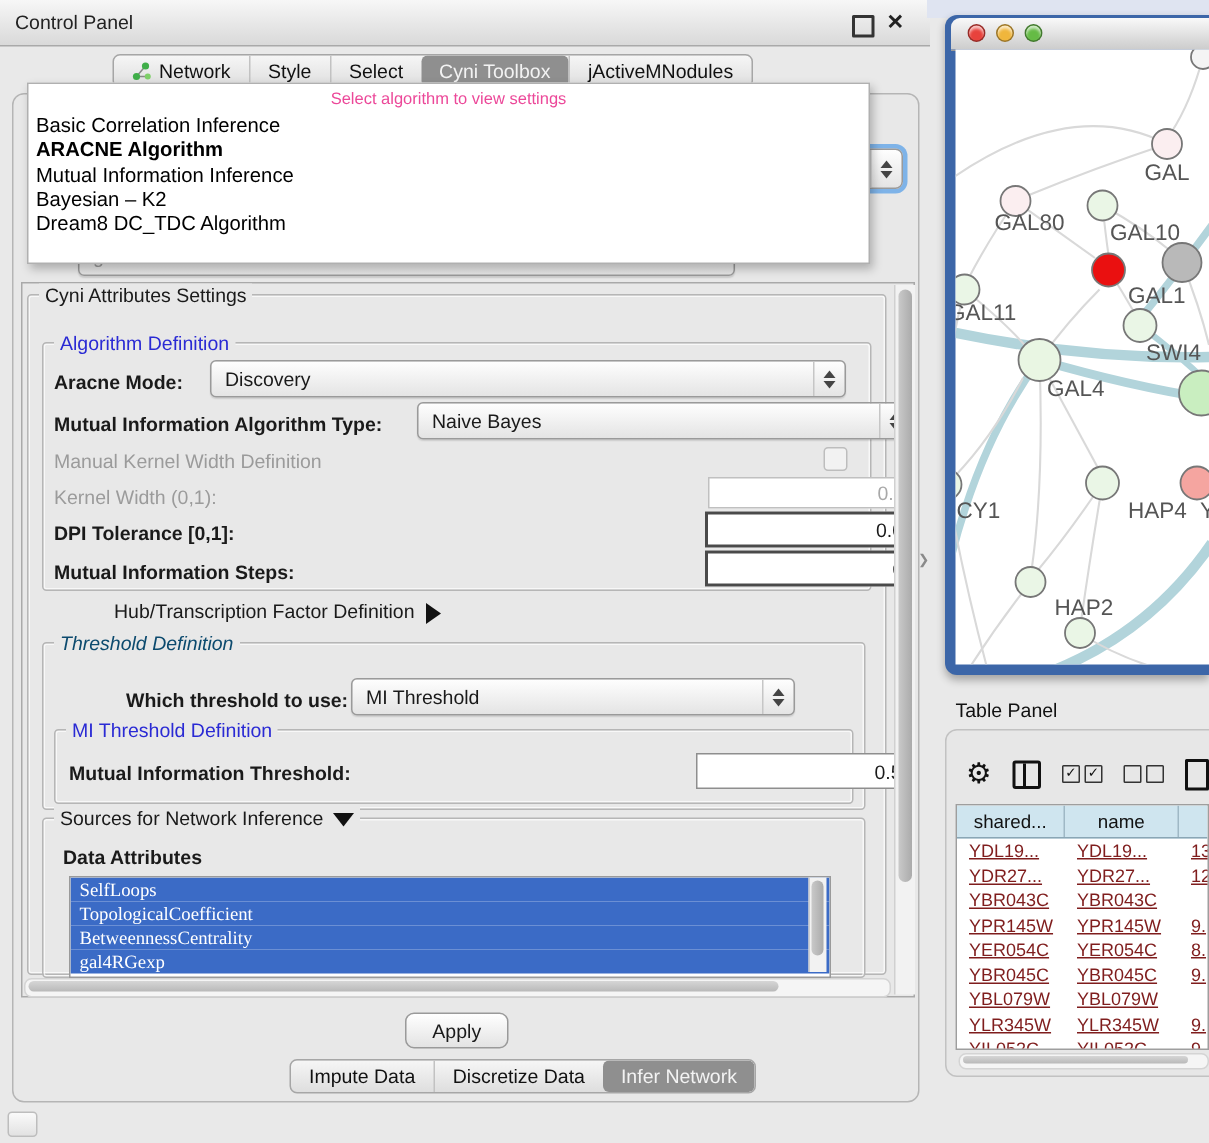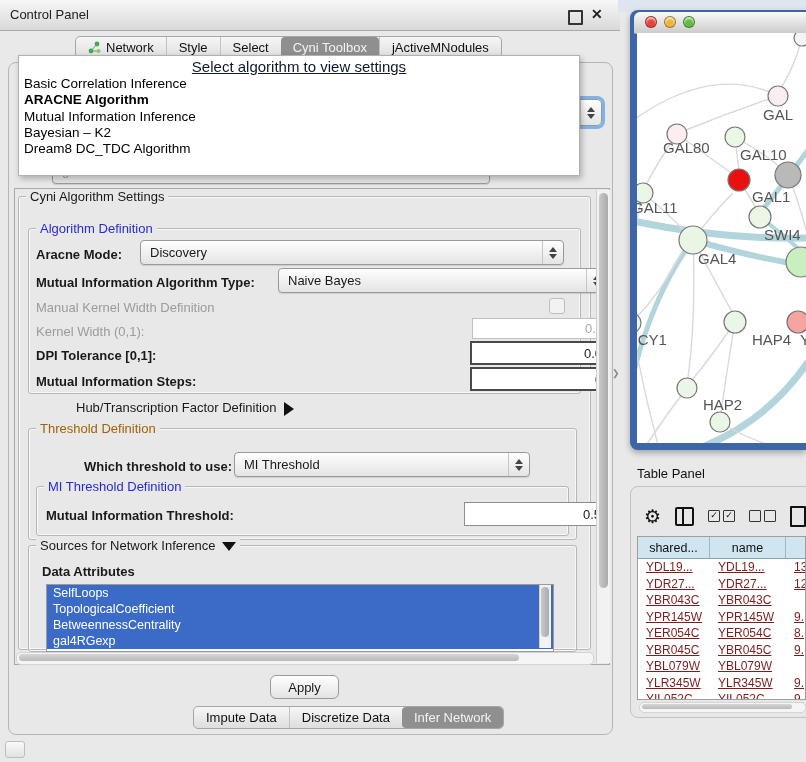--- a/index.html
+++ b/index.html
@@ -20,21 +20,21 @@
   .tab + .tab{border-left:1px solid #c2c2c2;}
   .tab.sel{background:#8f8f8f;color:#f3f3f3;border-radius:4px;border-left:none;}
   .tabbar-top{left:75px;top:36px;}
   .tabbar-bottom{left:153px;top:706px;margin-left:40px;}
   
   .settings{left:14px;top:188px;width:596px;height:477px;border:1px solid #a9a9a9;background:#e8e8e8;box-sizing:border-box;}
   .grp{position:absolute;border:1px solid #b6b6b6;border-radius:3px;
        box-shadow:inset 0 0 0 1px rgba(255,255,255,.7);}
   .grp-title{position:absolute;background:#e8e8e8;padding:0 4px;font-size:13px;white-space:nowrap;}
   .t-blue{color:#2a2ad4;}
-  .t-green{color:#a16207;}
+  .t-green{color:#0c4a6e;font-style:italic;}
   .lbl{position:absolute;font-size:13px;white-space:nowrap;}
   .b{font-weight:bold;}
   .dis{color:#9b9b9b;}
   .tfield{position:absolute;background:#fff;font-size:13px;display:flex;align-items:center;
     justify-content:flex-end;padding:0 6px;box-sizing:border-box;border:1px solid #8e8e8e;margin-left:44px;}
   .strong-border{border:2px solid #4a4a4a;}
   .light-border{border:1px solid #c0c0c0;color:#a8a8a8;}
   .combo{position:absolute;border:1px solid #9a9a9a;border-radius:4px;
     background:linear-gradient(#fefefe,#e4e4e4);display:flex;align-items:center;
     font-size:13px;padding-left:9px;box-sizing:border-box;box-shadow:0 1px 1px rgba(0,0,0,.12);}
@@ -42,33 +42,33 @@
     align-items:center;justify-content:center;gap:2px;border-left:1px solid #c6c6c6;}
   .tri-up{width:0;height:0;border-left:4px solid transparent;border-right:4px solid transparent;border-bottom:5px solid #444;}
   .tri-dn{width:0;height:0;border-left:4px solid transparent;border-right:4px solid transparent;border-top:5px solid #444;}
   .checkbox{position:absolute;width:14px;height:14px;border:1px solid #bdbdbd;border-radius:3px;background:#f2f2f2;}
   .caret-right{display:inline-block;width:0;height:0;border-top:7px solid transparent;
     border-bottom:7px solid transparent;border-left:10px solid #111;vertical-align:middle;margin-left:8px;}
   .caret-down{display:inline-block;width:0;height:0;border-left:7px solid transparent;
     border-right:7px solid transparent;border-top:9px solid #111;vertical-align:middle;margin-left:6px;}
   
   .attr-list{position:absolute;left:46px;top:584px;width:506px;height:66px;background:#fff;
-    border:1px solid #9a9a9a;overflow:hidden;}
+    border:1px solid #9a9a9a;overflow:hidden;font-family:Liberation Serif, serif;}
   .attr-item{height:16px;line-height:16px;padding-left:6px;font-size:12.5px;background:#3b6bc6;color:#fff;}
   .vscroll{position:absolute;background:#f2f2f2;border-left:1px solid #d0d0d0;}
   .vthumb{position:absolute;background:linear-gradient(90deg,#c9c9c9,#ababab);border-radius:5px;}
   .hscroll{position:absolute;background:#f5f5f5;border:1px solid #d4d4d4;border-radius:5px;}
   .hthumb{position:absolute;background:linear-gradient(#d6d6d6,#b9b9b9);border-radius:5px;}
   .apply-btn{left:270px;top:675px;width:67px;height:22px;border:1px solid #9a9a9a;border-radius:6px;
     background:linear-gradient(#ffffff,#e3e3e3);font-size:13px;display:flex;align-items:center;justify-content:center;}
   
   .popup{left:18px;top:55px;width:560px;height:119px;background:#fff;border:1px solid #b0b0b0;
     box-shadow:2px 3px 6px rgba(0,0,0,.25);z-index:50;}
   .popup-placeholder{height:20px;display:flex;align-items:center;justify-content:center;
-    color:#0f172a;font-size:15px;text-decoration:underline;}
+    color:#ec4899;font-size:11px;}
   .popup-item{height:16.3px;line-height:16.3px;padding-left:5px;font-size:13.5px;color:#000;white-space:nowrap;}
   
   .combo-behind{z-index:10;}
   .focus-ring{box-shadow:0 0 0 3px #7eb3e8;}
   
   .top-strip{left:618px;top:0;width:188px;height:12px;background:#dfe4f1;}
   .net-frame{left:630px;top:10px;width:176px;height:440px;background:#3c66a8;border-radius:8px 0 0 8px;
     box-shadow:0 3px 6px rgba(0,0,0,.3);}
   .net-titlebar{left:634px;top:12px;width:172px;height:21px;border-radius:6px 0 0 0;
     background:linear-gradient(#f9f9f9,#cccccc);border-bottom:1px solid #9a9a9a;}
@@ -140,21 +140,21 @@
       <i class="tri-dn"></i>
     </span>
 </div>
 <div class="abs combo combo-behind" style="left:52px;top:156px;width:438px;height:28px;color:#9b9b9b;">
   <span>gal-filtered.sif default node</span>
 </div>
 
 <div class="abs settings"></div>
 
 <div class="abs grp" style="left:18px;top:196px;width:571px;height:452px;"></div>
-<div class="grp-title" style="left:26px;top:189px;">Cyni Algorithm Settings</div>
+<div class="grp-title" style="left:26px;top:189px;">Cyni Attributes Settings</div>
 
 <div class="abs grp" style="left:28px;top:228px;width:551px;height:164px;"></div>
 <div class="grp-title t-blue" style="left:36px;top:221px;">Algorithm Definition</div>
 
 <div class="lbl b" style="left:36px;top:247px;">Aracne Mode:</div>
 <div class="combo" style="left:140px;top:240px;width:424px;height:25px;">
   <span>Discovery</span>
   <span class="spin">
       <i class="tri-up"></i>
       <i class="tri-dn"></i>

